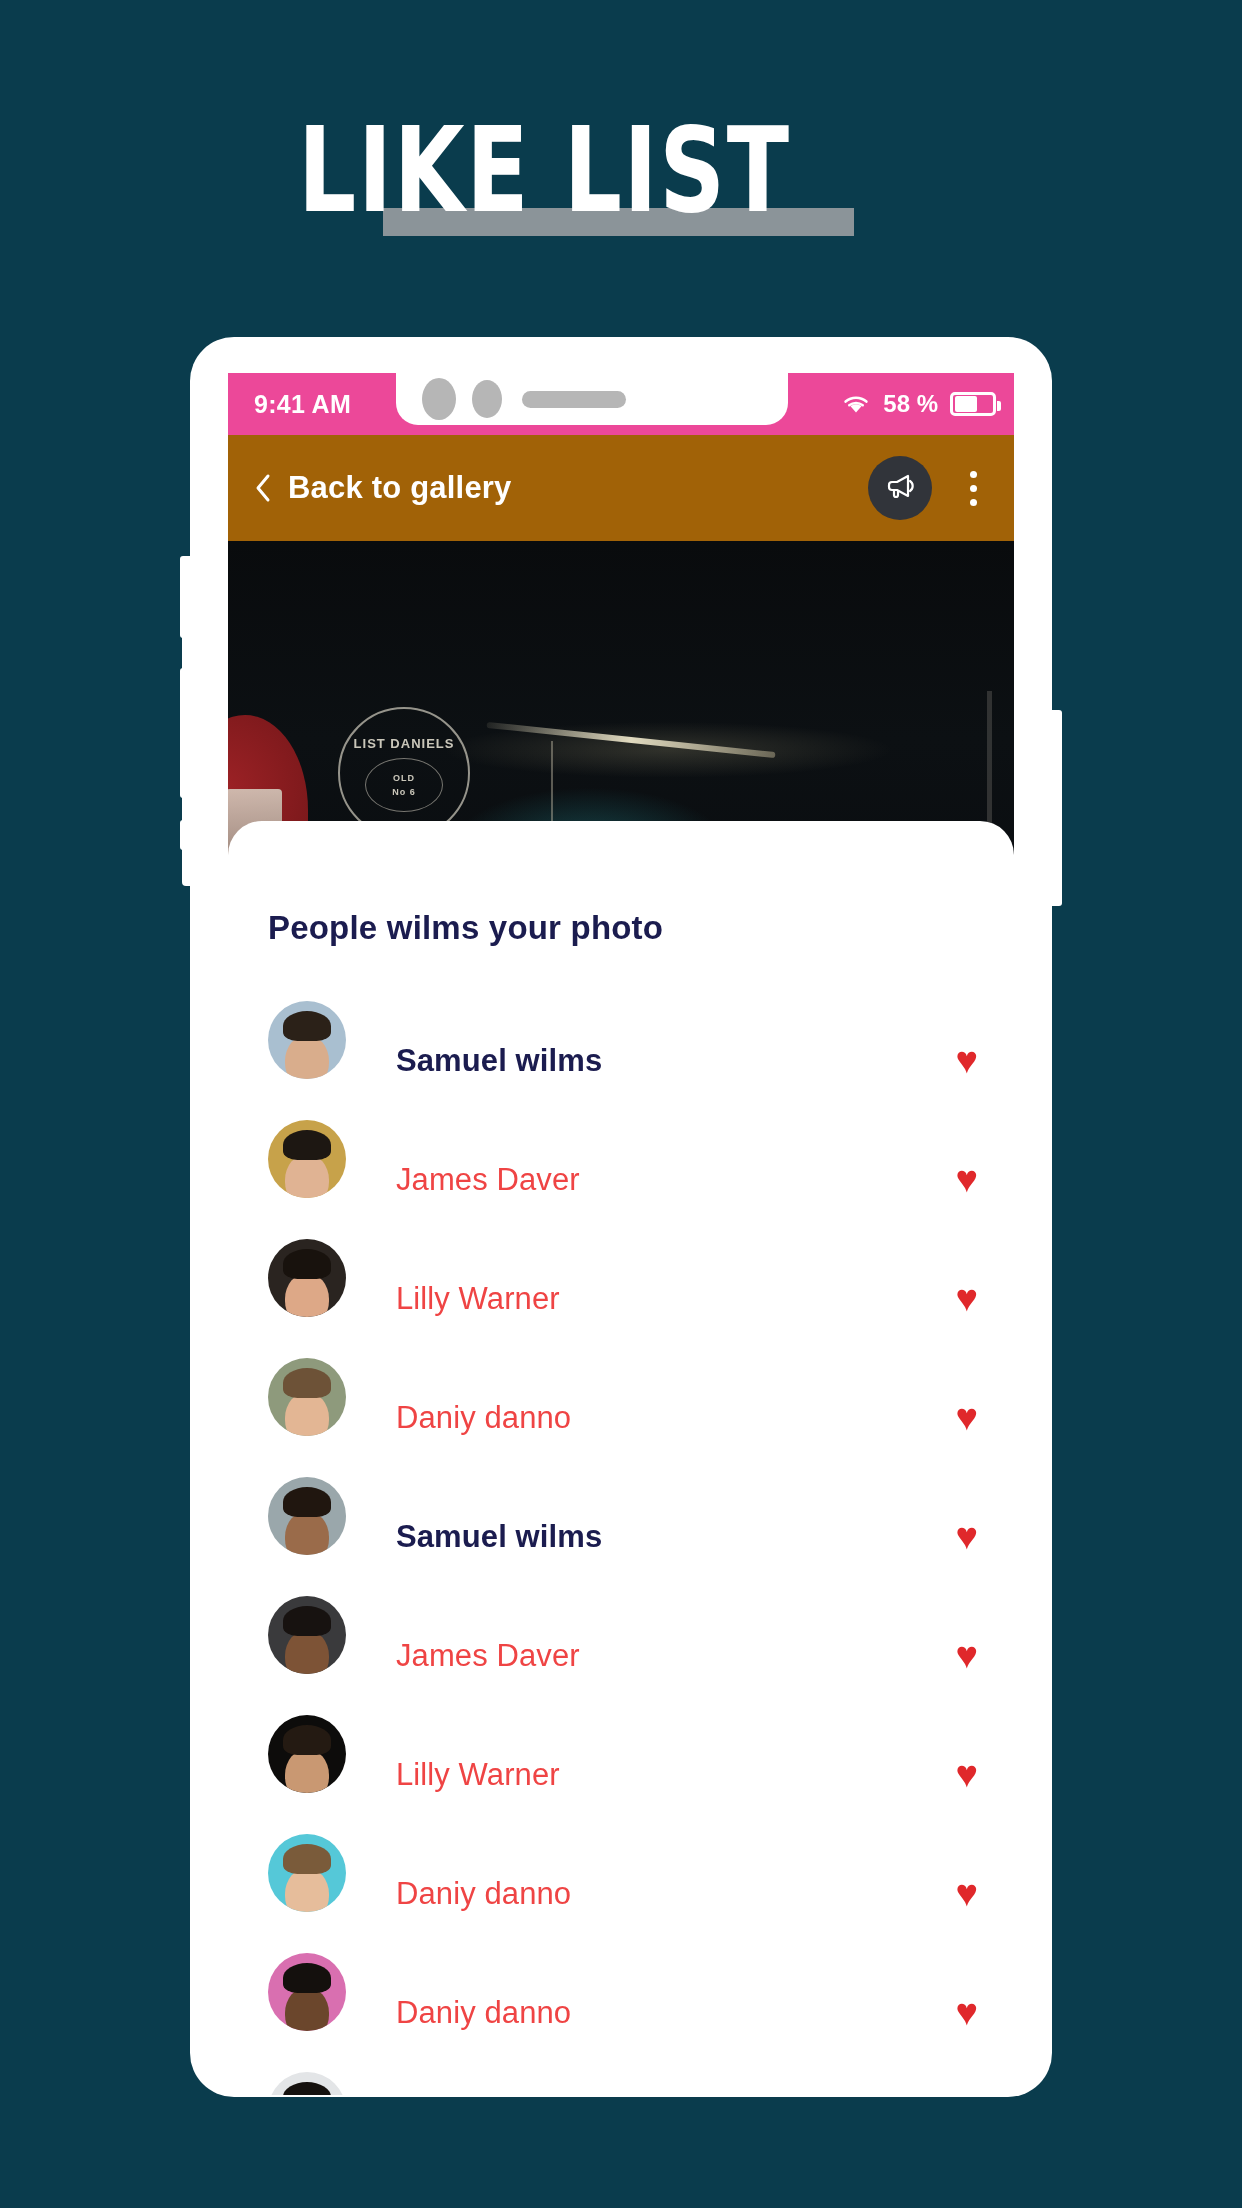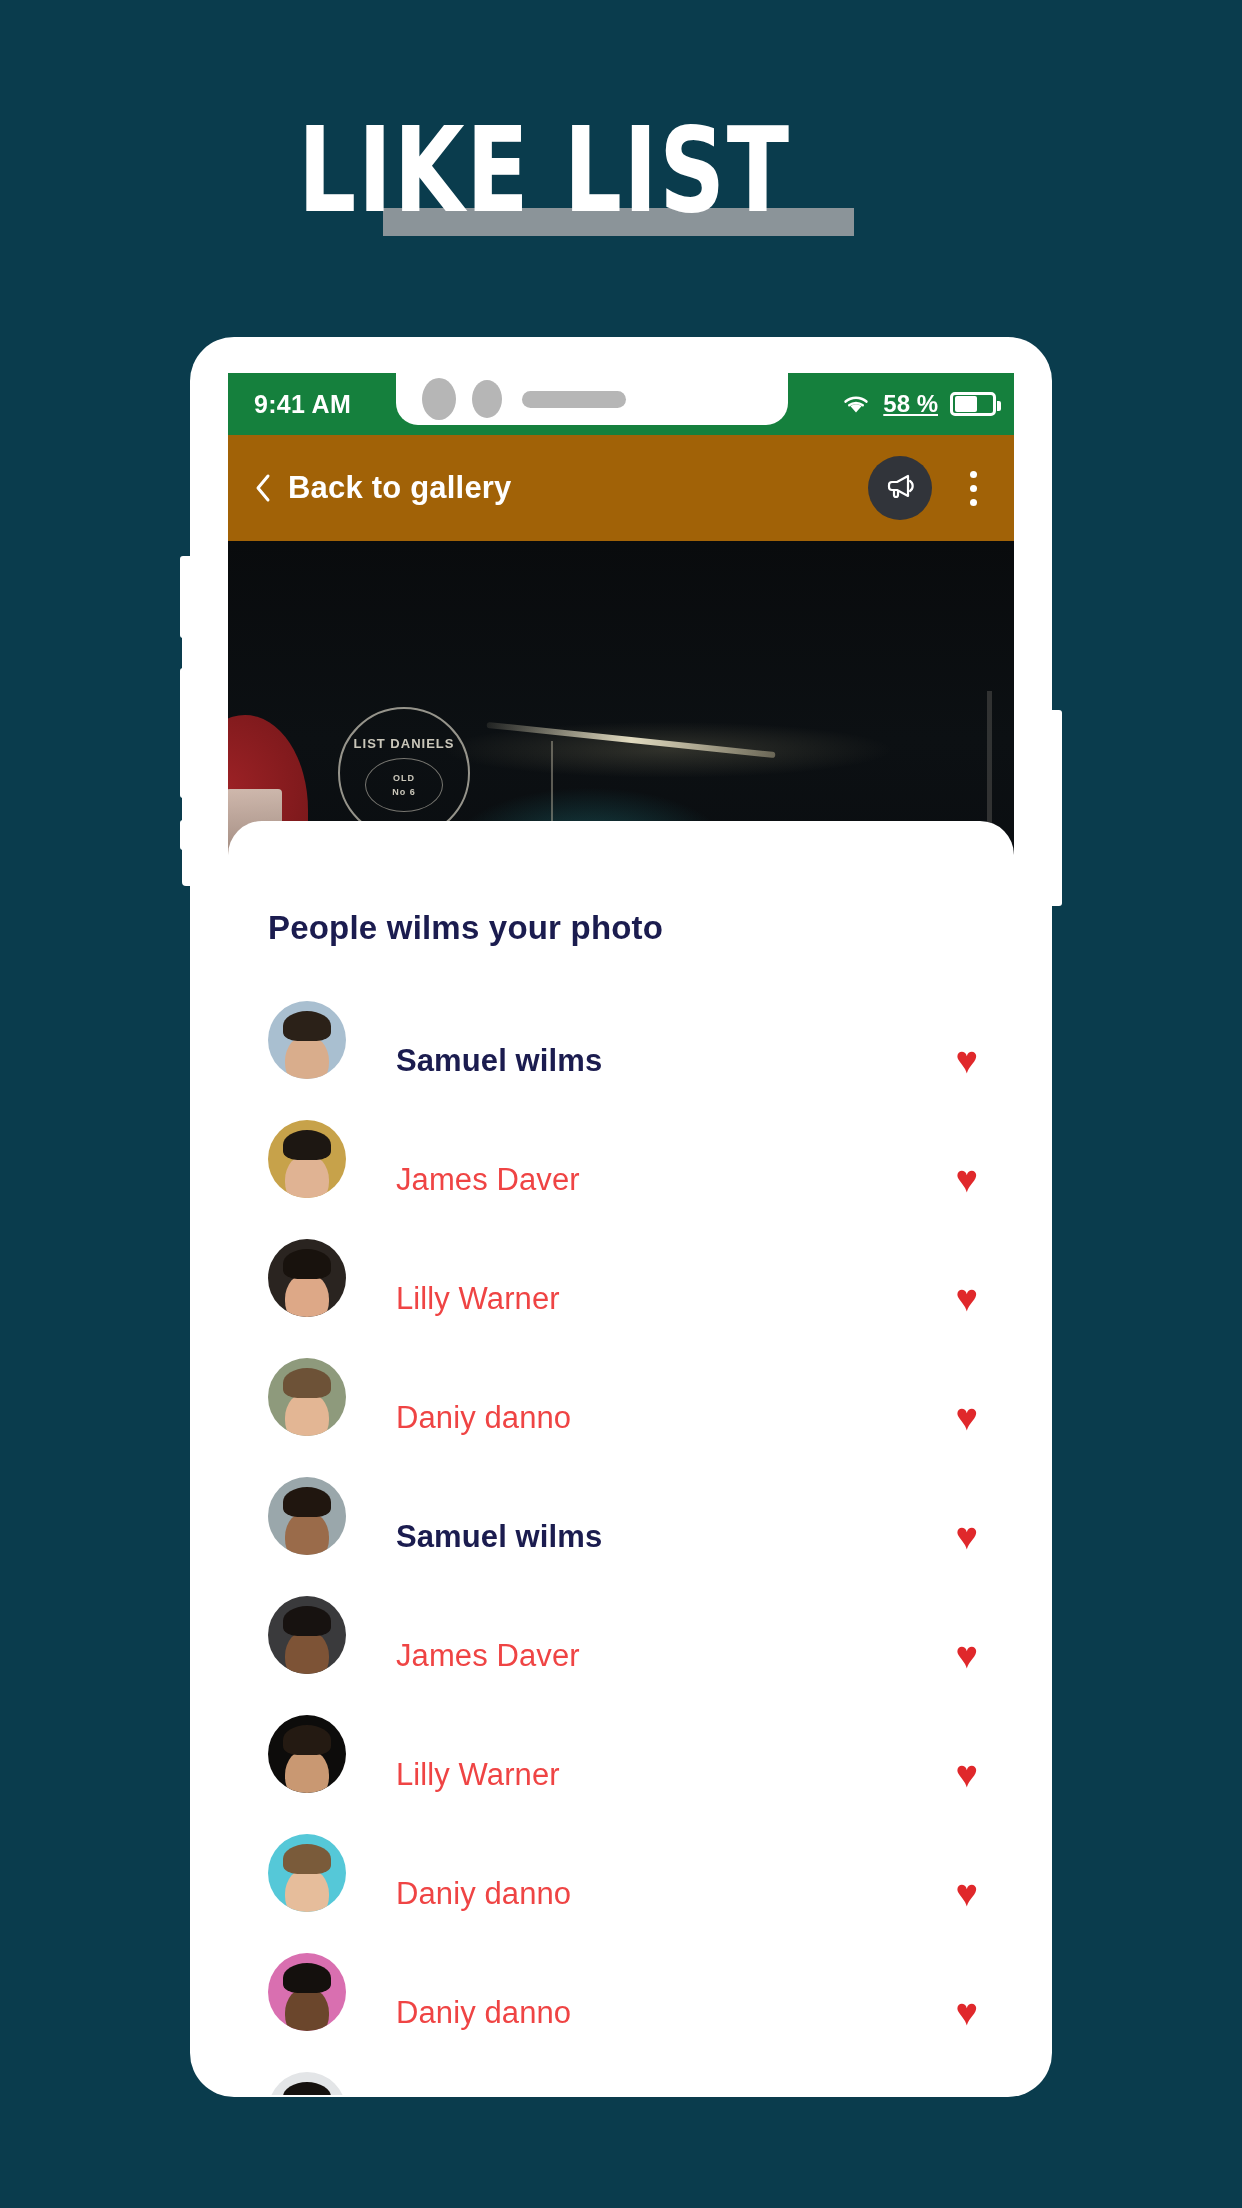--- a/index.html
+++ b/index.html
@@ -105,21 +105,21 @@
   .side-btn-l2 { left: 180px; top: 668px;  width: 14px; height: 130px; border-radius: 3px 0 0 3px;}
   .side-btn-l3 { left: 180px; top: 820px;  width: 14px; height: 30px; border-radius: 3px 0 0 3px;}
   .side-btn-r1 { left: 1048px; top: 710px; width: 14px; height: 196px; border-radius: 0 3px 3px 0;}
 
   
   .status-bar {
     position: absolute;
     top: 0; left: 0;
     width: 786px;
     height: 62px;
-    background: #15803d;
+    background: #ec4899;
     display: flex;
     align-items: center;
     z-index: 5;
   }
   .status-time {
     color: #ffffff;
     font-size: 25px;
     font-weight: bold;
     margin-left: 26px;
     letter-spacing: 0.3px;
@@ -140,21 +140,21 @@
   .notch-cam-a { width: 34px; height: 42px; border-radius: 50%; background: #b6b6b6; }
   .notch-cam-b { width: 30px; height: 38px; border-radius: 50%; background: #b6b6b6; }
   .notch-speaker { width: 104px; height: 17px; border-radius: 9px; background: #b6b6b6; margin-left: 4px;}
   .status-right {
     position: absolute;
     right: 18px;
     display: flex;
     align-items: center;
     gap: 12px;
   }
-  .status-batt-pct { color: #ffffff; font-size: 24px; font-weight: bold; text-decoration: underline; }
+  .status-batt-pct { color: #ffffff; font-size: 24px; font-weight: bold; }
   .wifi-icon svg { display: block; }
   .batt-shell {
     width: 46px; height: 24px;
     border: 3px solid #ffffff;
     border-radius: 5px;
     position: relative;
     display: flex; align-items: center;
   }
   .batt-shell::after {
     content: "";

